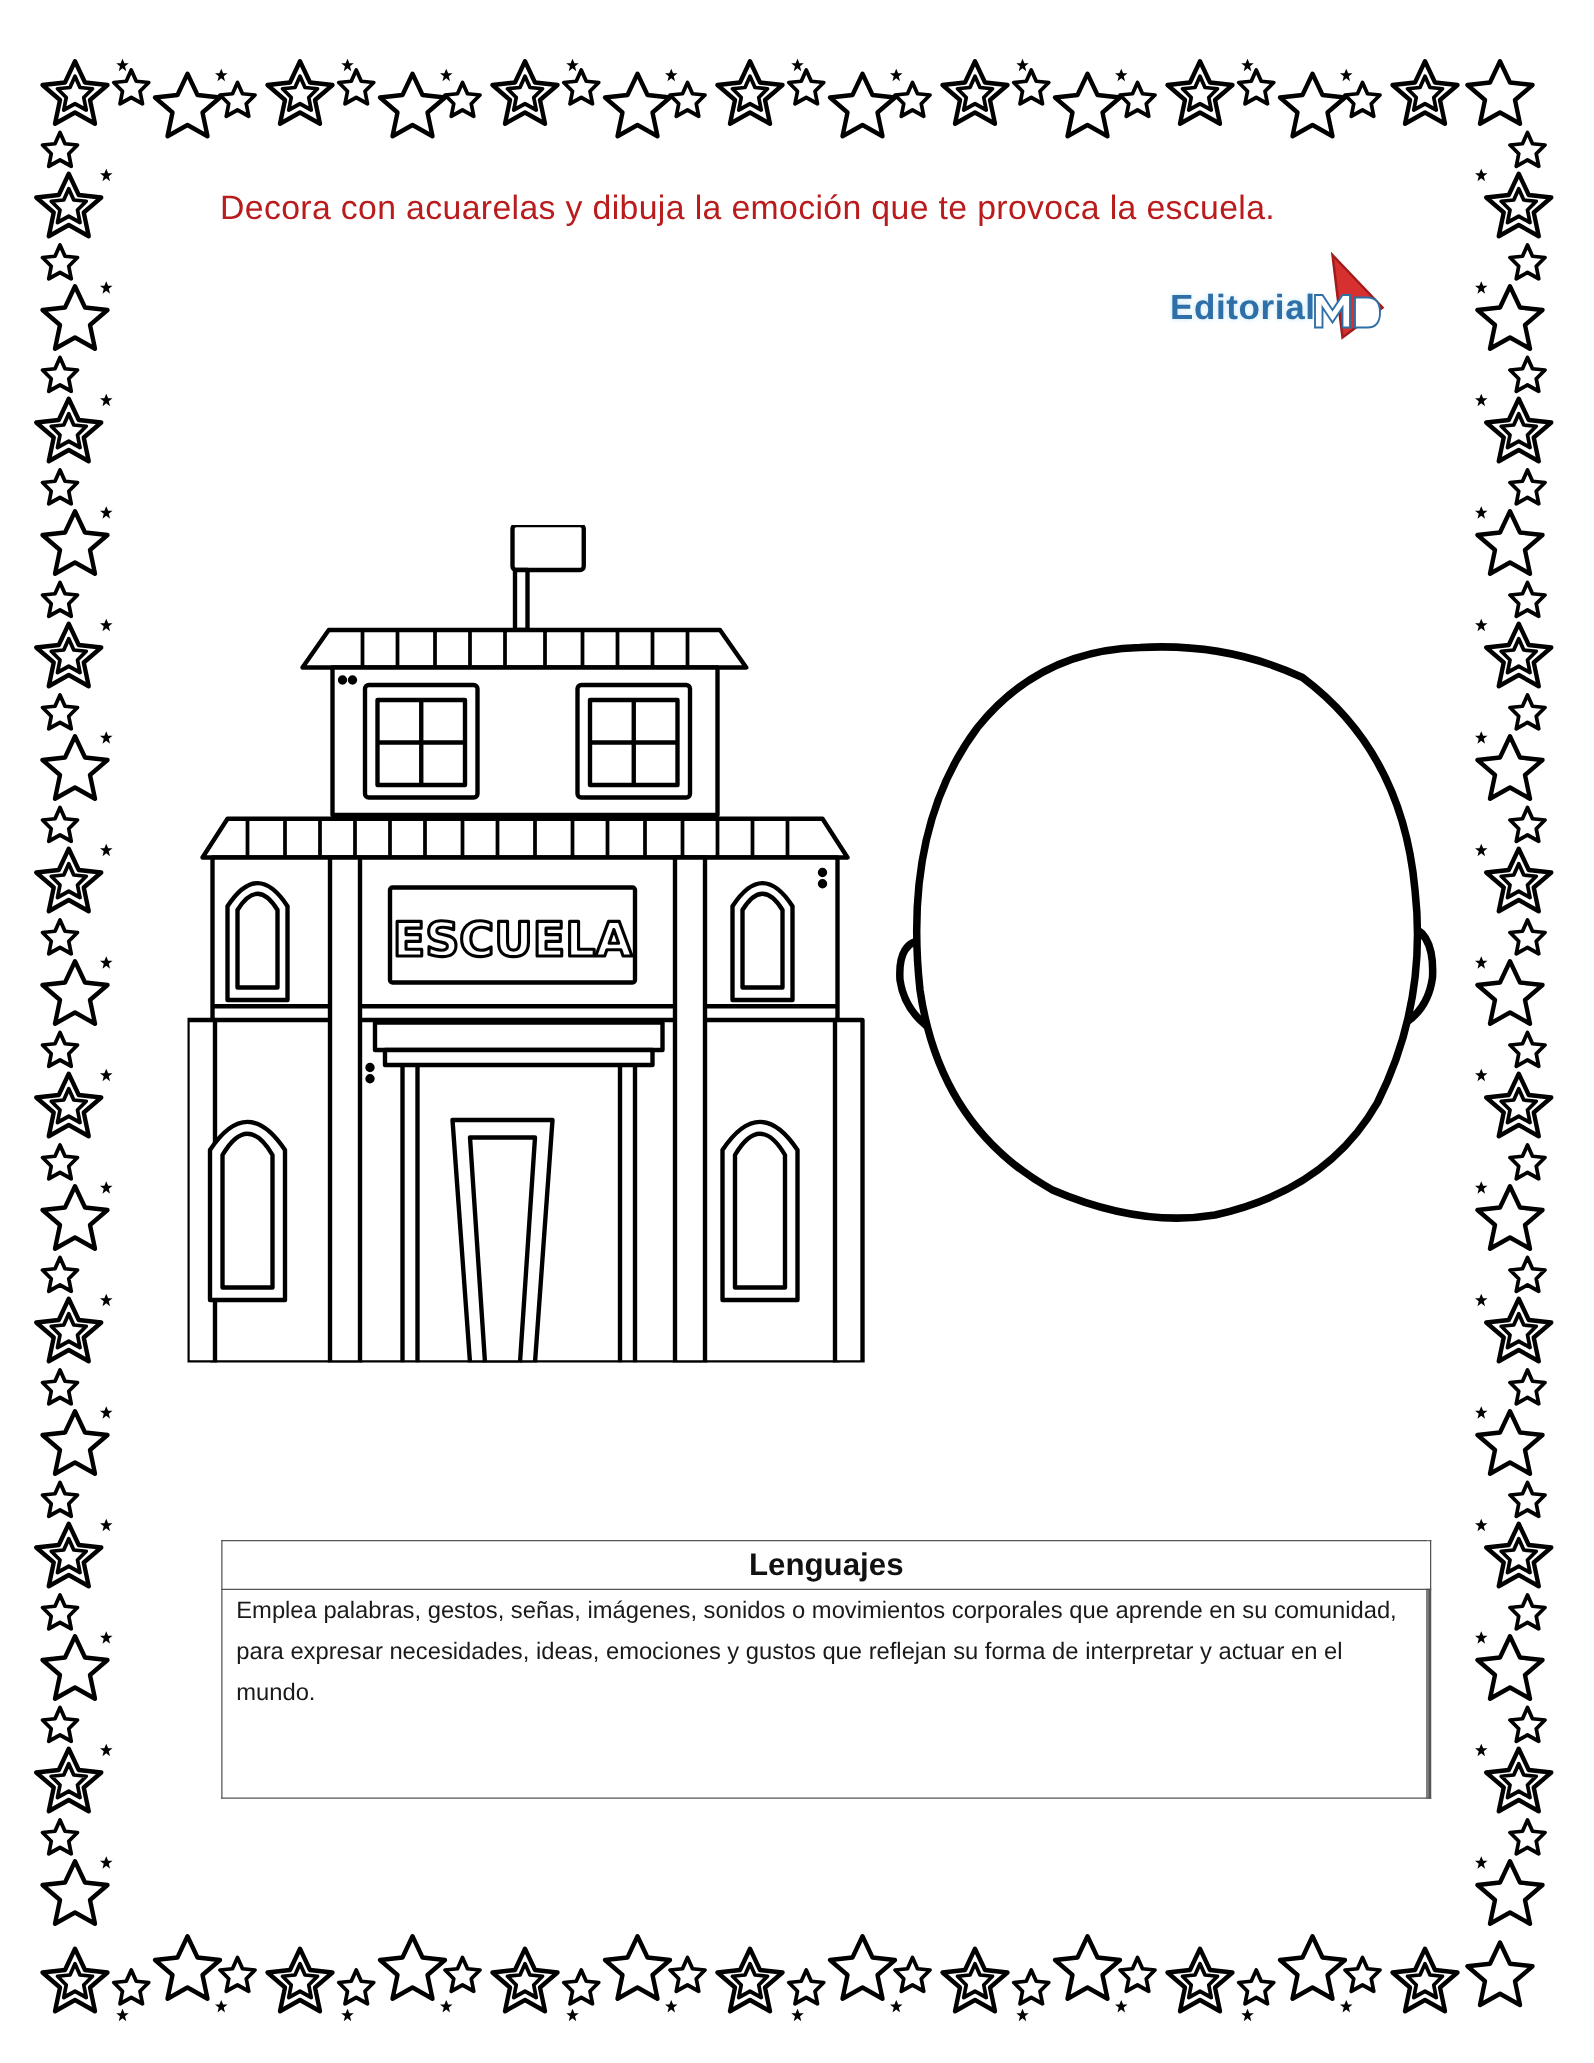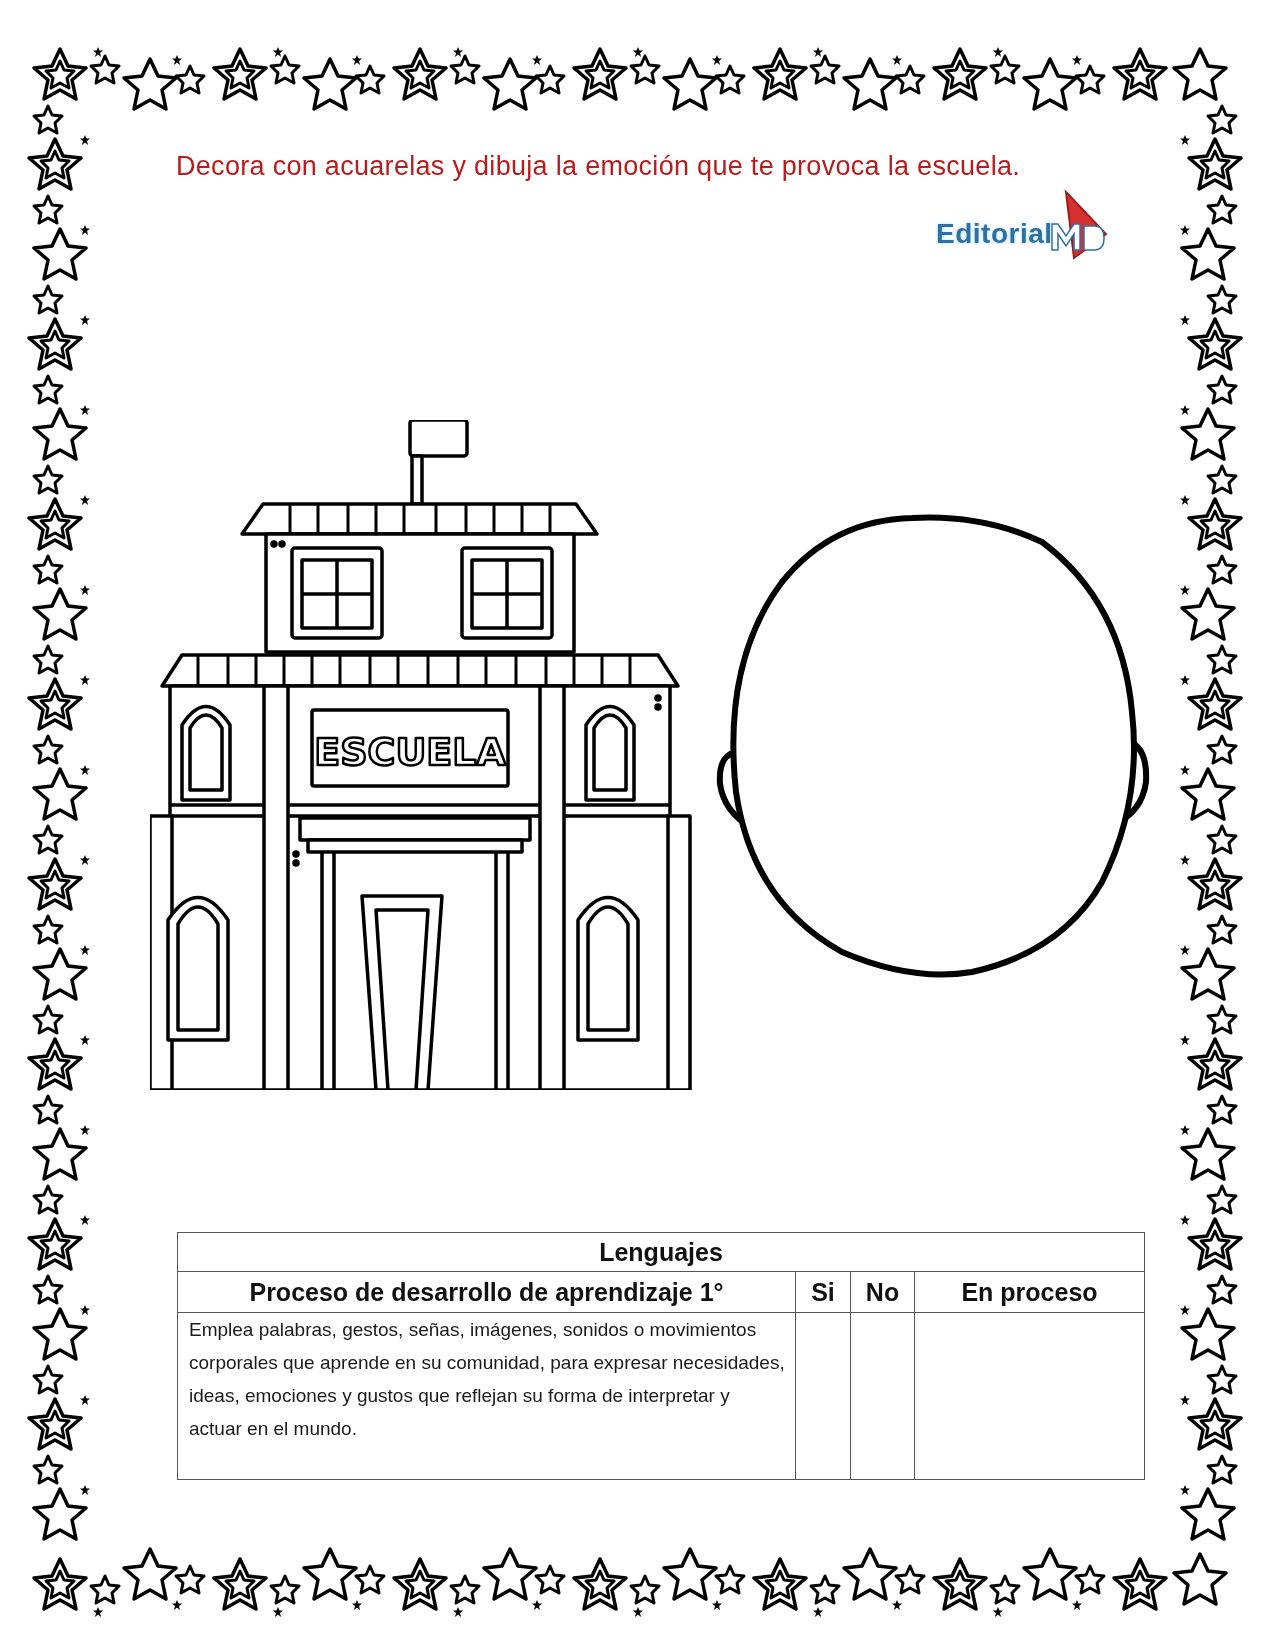--- a/index.html
+++ b/index.html
@@ -1,19 +1,19 @@
 <!DOCTYPE html>
 <html><head>
 <meta charset="utf-8">
 <style>
   html,body{margin:0;padding:0;background:#fff;}
   body{width:1275px;height:1650px;position:relative;overflow:hidden;font-family:"Liberation Sans",sans-serif;color:#111;}
   .border-svg{position:absolute;left:0;top:0;width:1275px;height:1650px;}
   .instructions{position:absolute;left:176px;top:146px;width:900px;font-size:27px;line-height:40px;color:#b91c1c;letter-spacing:0.3px;}
-  .logo{position:absolute;left:936px;top:188px;width:180px;height:80px;}
+  .logo{position:absolute;left:936px;top:200px;width:180px;height:80px;}
   .logo-text{position:absolute;left:0;top:30px;font-size:28px;font-weight:bold;color:#2d6fa6;letter-spacing:0.5px;text-shadow:0 0 4px #bfe3f5;}
   .logo-mark{position:absolute;left:108px;top:0;width:70px;height:76px;}
   .school{position:absolute;left:150px;top:420px;width:560px;height:670px;}
   .face{position:absolute;left:712px;top:512px;width:480px;height:480px;}
   .rubric{position:absolute;left:177px;top:1232px;width:968px;border-collapse:collapse;font-size:25px;}
   .rubric td,.rubric th{border:1.5px solid #555;padding:0;}
   .rubric .title-row th{height:38px;font-weight:bold;text-align:center;}
   .rubric .head-row th{height:40px;font-weight:bold;text-align:center;}
   .rubric .body-row td{height:166px;vertical-align:top;}
   .rubric .desc{font-size:19px;line-height:33px;padding:0 10px 0 11px;color:#1a1a1a;}
@@ -325,26 +325,20 @@
   <path d="M28,240 Q6,240 8,272 Q12,300 40,316" fill="none" stroke="#000" stroke-width="6"></path>
   <path d="M412,228 Q436,232 434,270 Q430,300 402,312" fill="none" stroke="#000" stroke-width="6"></path>
   <path d="M200,6 Q120,8 70,70 Q10,150 24,280 Q40,390 130,440 Q200,470 260,460 Q350,440 390,370 Q430,290 420,200 Q410,90 330,30 Q270,2 200,6 Z" fill="#fff" stroke="#000" stroke-width="6"></path>
 </svg>
 
 <table class="rubric">
   <tbody>
       <tr class="title-row">
     <th colspan="4">Lenguajes</th>
   </tr>
-  <tr class="head-row">
-    <th class="col-main">Proceso de desarrollo de aprendizaje 1°</th>
-    <th class="col-si">Si</th>
-    <th class="col-no">No</th>
-    <th>En proceso</th>
-  </tr>
   <tr class="body-row">
     <td class="desc">Emplea palabras, gestos, señas, imágenes, sonidos o movimientos corporales que aprende en su comunidad, para expresar necesidades, ideas, emociones y gustos que reflejan su forma de interpretar y actuar en el mundo.</td>
     <td></td>
     <td></td>
     <td></td>
   </tr>
 </tbody>
   </table>
 
 </body></html>

